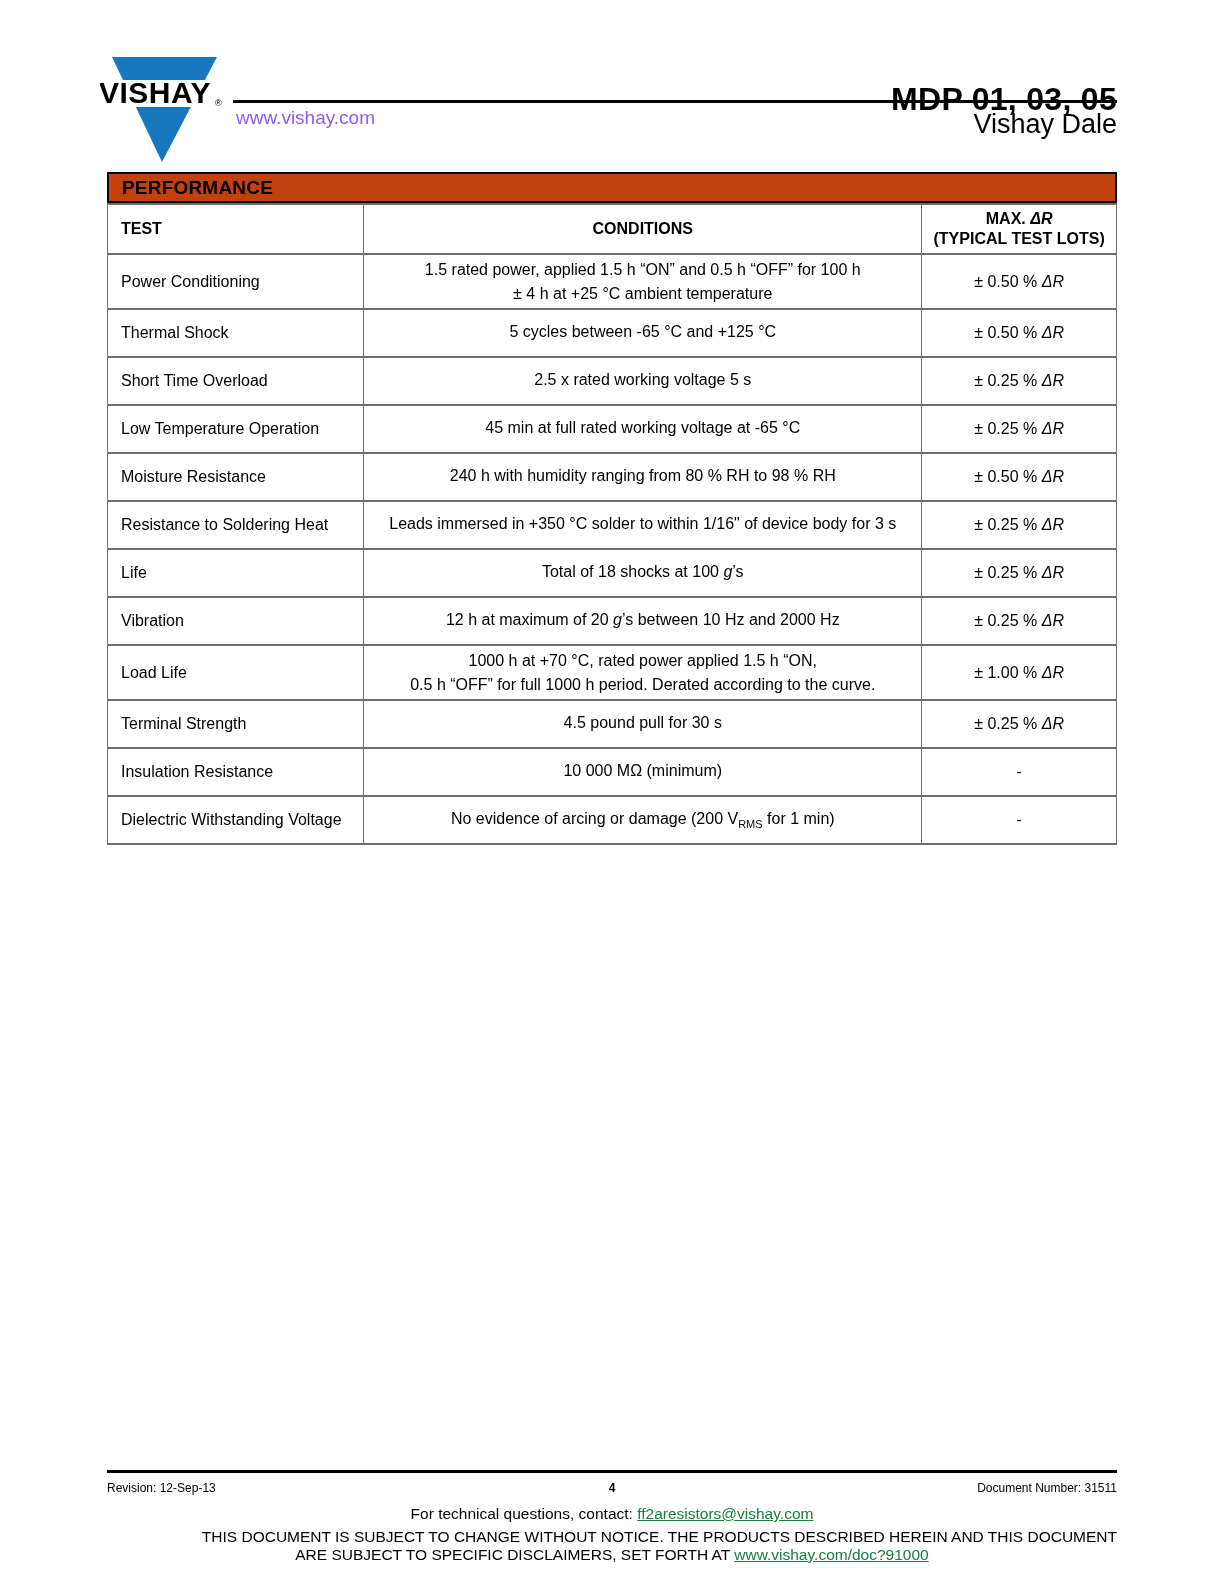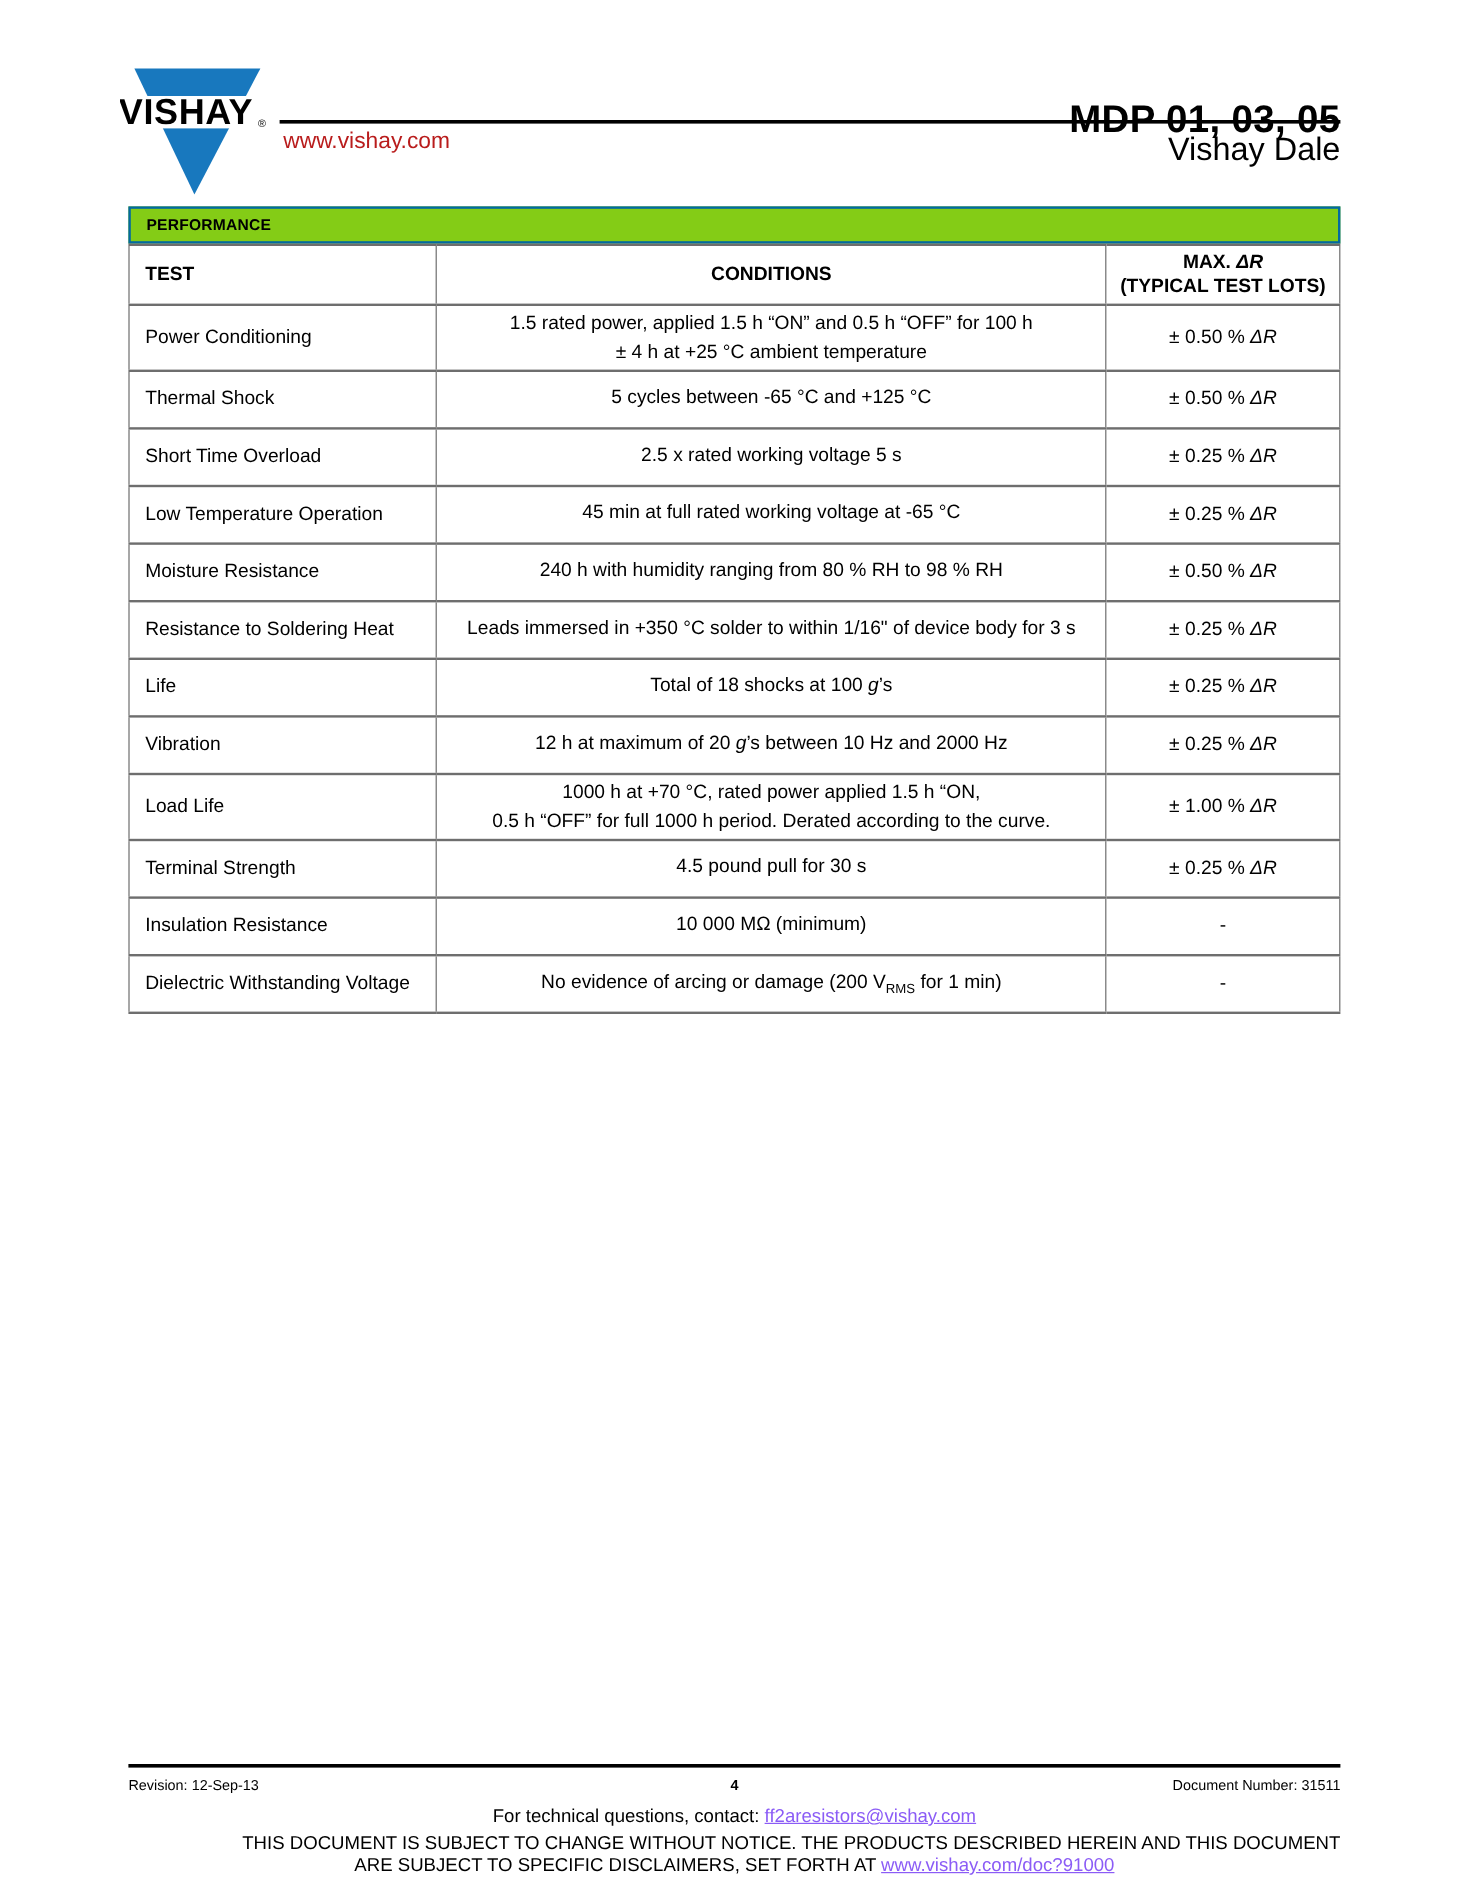--- a/index.html
+++ b/index.html
@@ -5,30 +5,30 @@
   html,body{margin:0;padding:0;}
   body{
     width:1224px;height:1584px;position:relative;background:#ffffff;
     font-family:"Liberation Sans", sans-serif;color:#000;overflow:hidden;
   }
   .abs{position:absolute;}
 
   
   #logo{left:100px;top:54px;width:126px;height:112px;}
   #hdr-rule{left:233px;top:100px;width:884px;height:3px;background:#000;}
-  #website{left:236px;top:107px;font-size:19px;color:#b91c1c;text-decoration:none;}
+  #website{left:236px;top:107px;font-size:19px;color:#8b5cf6;text-decoration:none;}
   #product-title{right:107px;top:57px;font-size:32px;font-weight:bold;letter-spacing:0.3px;text-align:right;margin-top:24px;}
   #division{right:107px;top:109px;font-size:27px;text-align:right;}
 
   
   #perf{left:107px;top:172px;width:1010px;}
   #banner{
-    box-sizing:border-box;height:31px;background:#84cc16;
-    border:2px solid #0369a1;display:flex;align-items:center;
-    padding-left:13px;font-size:13px;font-weight:bold;letter-spacing:0.2px;
+    box-sizing:border-box;height:31px;background:#c2410c;
+    border:2px solid #000000;display:flex;align-items:center;
+    padding-left:13px;font-size:19px;font-weight:bold;letter-spacing:0.2px;
   }
   table{width:100%;border-collapse:collapse;table-layout:fixed;border-radius:23px;}
   col.w1{width:25.4%;} col.w2{width:55.3%;} col.w3{width:19.3%;}
   th,td{
     border-left:1px solid #6e6e6e;border-right:1px solid #6e6e6e;
     border-top:2px solid #6e6e6e;border-bottom:2px solid #6e6e6e;
     padding:4px 6px;box-sizing:border-box;
   }
   thead th{height:48px;font-size:16px;font-weight:bold;line-height:1.25;}
   tbody td{height:48px;font-size:16px;line-height:1.32;}
@@ -40,21 +40,21 @@
 
   
   #ftr-rule{left:107px;top:1470px;width:1010px;height:3px;background:#000;}
   #ftr-row{left:107px;top:1481px;width:1010px;height:20px;font-size:12px;}
   #revision{position:absolute;left:0;top:0;}
   #page-num{position:absolute;left:0;right:0;text-align:center;font-weight:bold;}
   #doc-num{position:absolute;right:0;top:0;margin-left:48px;}
   #contact{left:107px;top:1505px;width:1010px;text-align:center;font-size:15.5px;}
   #disc1{left:107px;top:1528px;width:1010px;text-align:right;font-size:15.5px;}
   #disc2{left:107px;top:1546px;width:1010px;text-align:center;font-size:15.5px;}
-  a.link{color:#8b5cf6;text-decoration:underline;}
+  a.link{color:#15803d;text-decoration:underline;}
 </style>
 </head>
 <body>
 
 <div class="abs" id="logo">
   <svg width="126" height="112" viewBox="0 0 126 112">
     <polygon points="12,3 117,3 62,108" fill="#1878be"></polygon>
     <rect x="0" y="26" width="126" height="27" fill="#ffffff"></rect>
     <text x="-1" y="49" font-family="Liberation Sans, sans-serif" font-size="30" font-weight="bold" letter-spacing="0.5" fill="#000">VISHAY</text>
     <text x="115" y="52" font-family="Liberation Sans, sans-serif" font-size="9" fill="#000">®</text>

